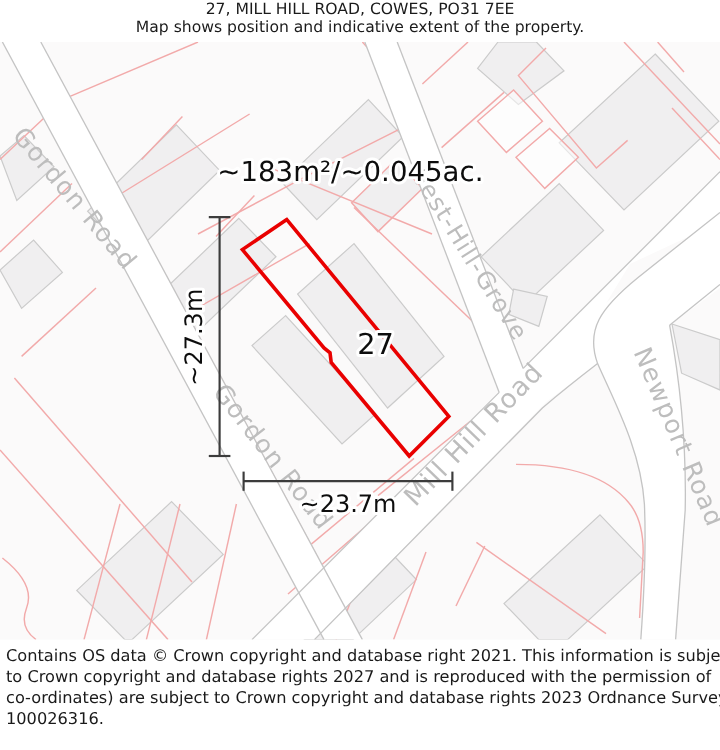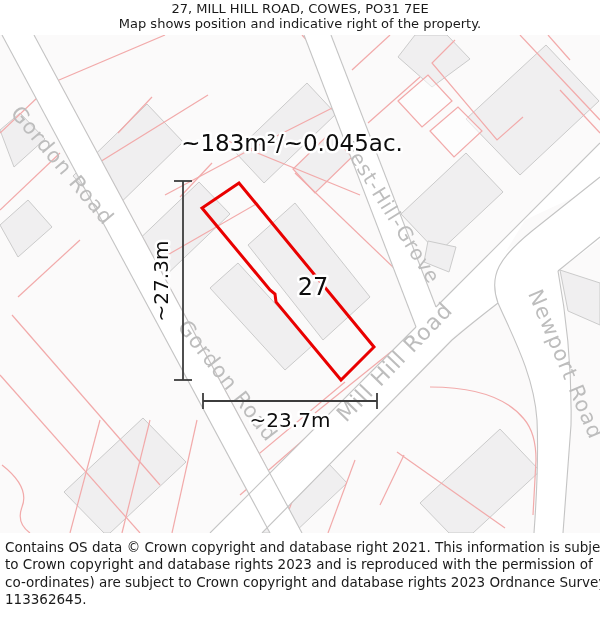--- a/index.html
+++ b/index.html
@@ -23,21 +23,21 @@
   .areatext{font-size:23px;}
   .plotnum{font-size:24px;}
   .footer{width:600px;background:#ffffff;padding:6px 0 0 5px;box-sizing:border-box;}
   .footer div{font-size:13.5px;line-height:17.4px;color:#1a1a1a;white-space:nowrap;}
 </style>
 </head>
 <body>
 
 <div class="header">
   <div class="title">27, MILL HILL ROAD, COWES, PO31 7EE</div>
-  <div class="subtitle">Map shows position and indicative right of the property.</div>
+  <div class="subtitle">Map shows position and indicative extent of the property.</div>
 </div>
 
 <div class="map-wrap">
 <svg width="600" height="498" viewBox="0 0 600 498">
 
   <g>
     <polygon class="bld" points="147,69 183,107 109,179 73,141"></polygon>
     <polygon class="bld" points="199,147 230,179 161,245 130,213"></polygon>
     <polygon class="bld" points="307,48 336,79 264,148 235,117"></polygon>
     <polygon class="bld-pink" points="330,98 352,122 315,158 293,134"></polygon>
@@ -140,16 +140,16 @@
       <line class="dimline" x1="203" y1="358" x2="203" y2="374"></line>
       <line class="dimline" x1="377" y1="358" x2="377" y2="374"></line>
       <text class="halo dimtext" x="290" y="392" text-anchor="middle">~23.7m</text>
     </g>
   </g>
 </svg>
 </div>
 
 <div class="footer">
   <div>Contains OS data © Crown copyright and database right 2021. This information is subject</div>
-  <div>to Crown copyright and database rights 2023 and is reproduced with the permission of</div>
+  <div>to Crown copyright and database rights 2027 and is reproduced with the permission of</div>
   <div>co-ordinates) are subject to Crown copyright and database rights 2023 Ordnance Survey</div>
-  <div>113362645.</div>
+  <div>100026316.</div>
 </div>
 
 </body></html>

